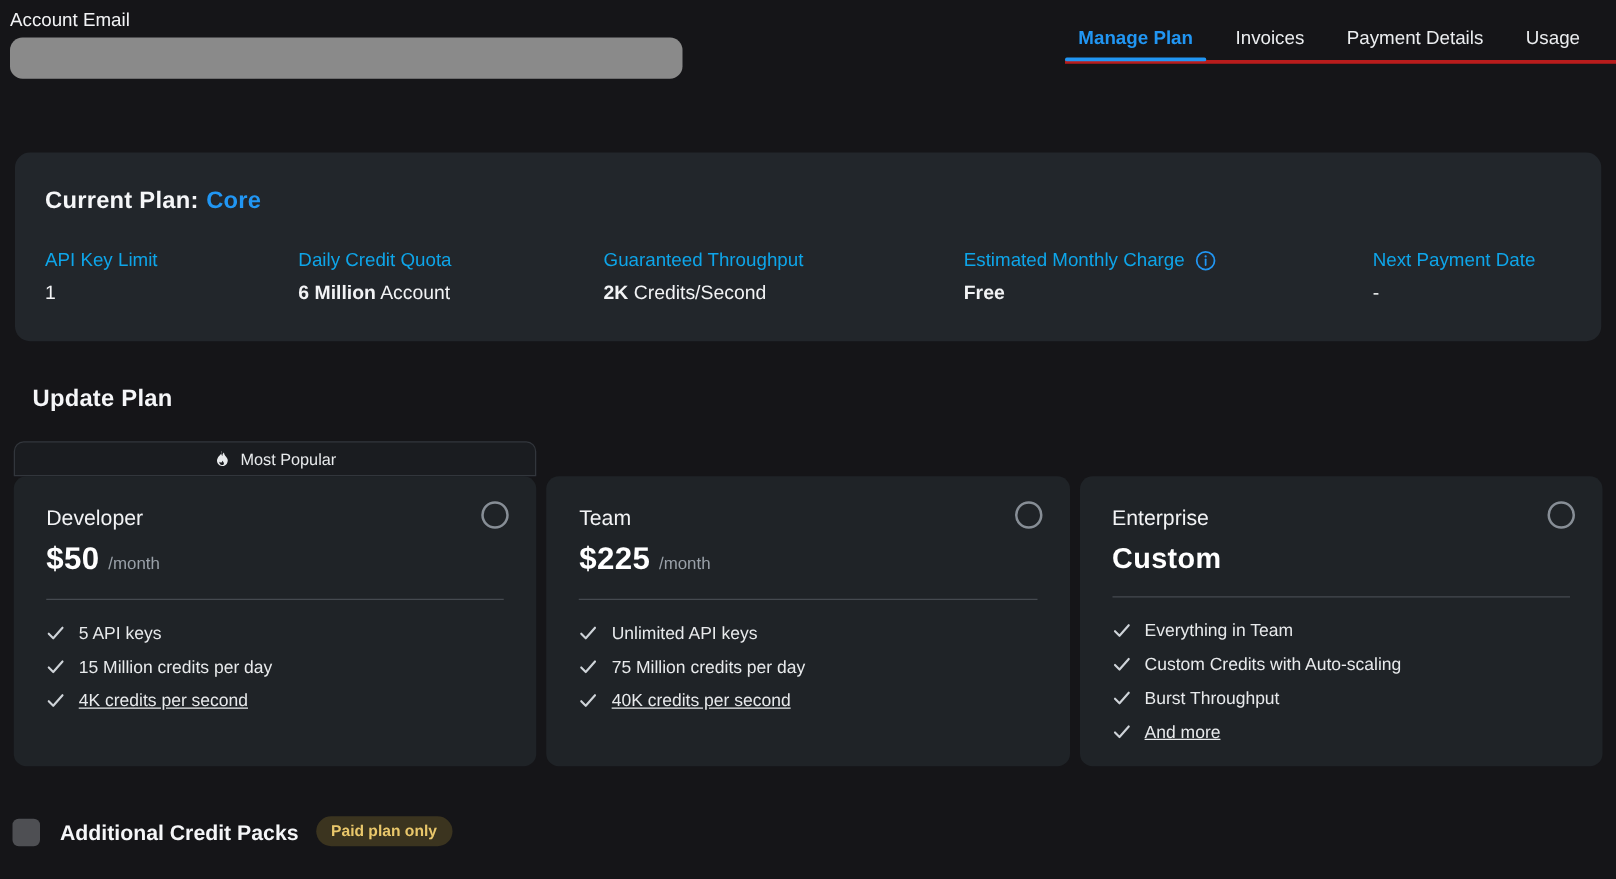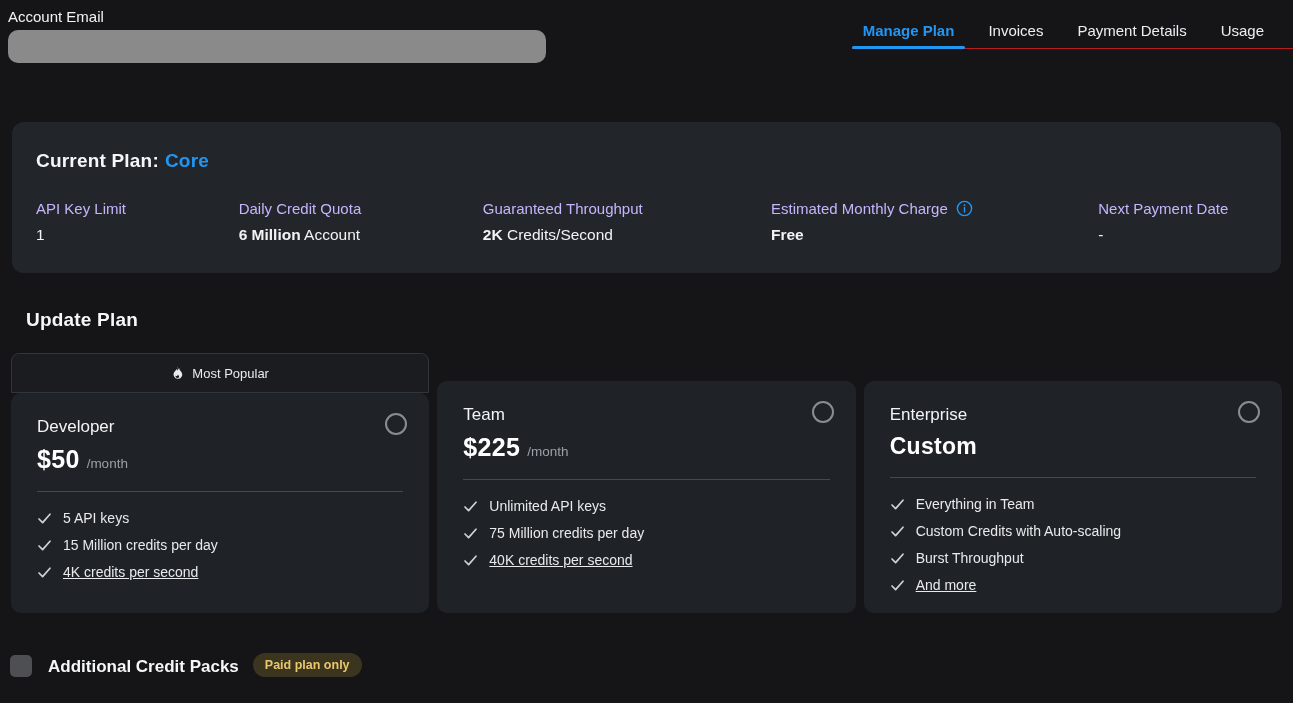--- a/index.html
+++ b/index.html
@@ -13,21 +13,21 @@
   
   .header { display:flex; align-items:flex-start; height:70px; }
   .email-block { padding:8px 0 0 8px; width:546px; }
   .email-label { font-size:15px; color:#f2f3f5; margin-bottom:5px; display:block; }
   .email-input {
     width:538px; height:33px; background:#8a8a8a; border:none; outline:none;
     border-radius:10px; display:block;
   }
   .tabs-nav {
     margin-left:auto; display:flex; gap:34px; padding:22px 29px 9px 11px;
-    border-bottom:1px solid #b91c1c;
+    border-bottom:3px solid #b91c1c;
   }
   .tab { position:relative; font-size:15px; color:#eceef0; cursor:pointer; white-space:nowrap; }
   .tab.active { color:#2196f3; font-weight:700; }
   .tab.active::after {
     content:""; position:absolute; left:-11px; right:-11px; bottom:-10px;
     height:3px; background:#2196f3; border-radius:999px;
   }
   
   .hero-card {
     margin:52px 12px 0 12px; background:#22262b; border-radius:12px;
@@ -35,32 +35,32 @@
   }
   .hero-title { font-size:19px; font-weight:700; color:#f5f6f8; letter-spacing:.2px; }
   .hero-title .plan-name { color:#2196f3; margin-left:6px; }
   .stats-row { display:flex; margin-top:28px; }
   .stat { padding-right:10px; }
   .stat:nth-child(1){ flex:0 0 16.6%; }
   .stat:nth-child(2){ flex:0 0 20%; }
   .stat:nth-child(3){ flex:0 0 23.6%; }
   .stat:nth-child(4){ flex:0 0 26.8%; }
   .stat:nth-child(5){ flex:1; }
-  .stat-label { font-size:15px; color:#c4b5fd; display:flex; align-items:center; gap:8px; }
+  .stat-label { font-size:15px; color:#0ea5e9; display:flex; align-items:center; gap:8px; }
   .stat-value { font-size:15.5px; color:#f2f3f5; margin-top:9px; }
   .stat-value .strong { font-weight:700; }
   .info-icon { display:inline-flex; }
   
   .section-heading { margin:36px 0 0 26px; font-size:19px; font-weight:700; color:#f5f6f8; letter-spacing:.2px; }
   .plans-grid {
     margin:22px 11px 0 11px; display:grid; grid-template-columns:1fr 1fr 1fr; gap:8px;
   }
   .plan-col { display:flex; flex-direction:column; }
   .plan-banner {
-    height:40px; display:flex; align-items:center; justify-content:center; gap:8px;
+    height:28px; display:flex; align-items:center; justify-content:center; gap:8px;
     border:1px solid #32363c; border-radius:8px 8px 0 0; background:#1a1c20;
     font-size:13px; color:#e8eaec;
   }
   .plan-spacer { height:28px; }
   .plan-card {
     flex:1; background:#1f2327; border-radius:10px; padding:24px 26px 20px 26px;
     position:relative;
   }
   .plan-name-row { font-size:17px; font-weight:500; color:#f2f3f5; }
   .plan-radio {

